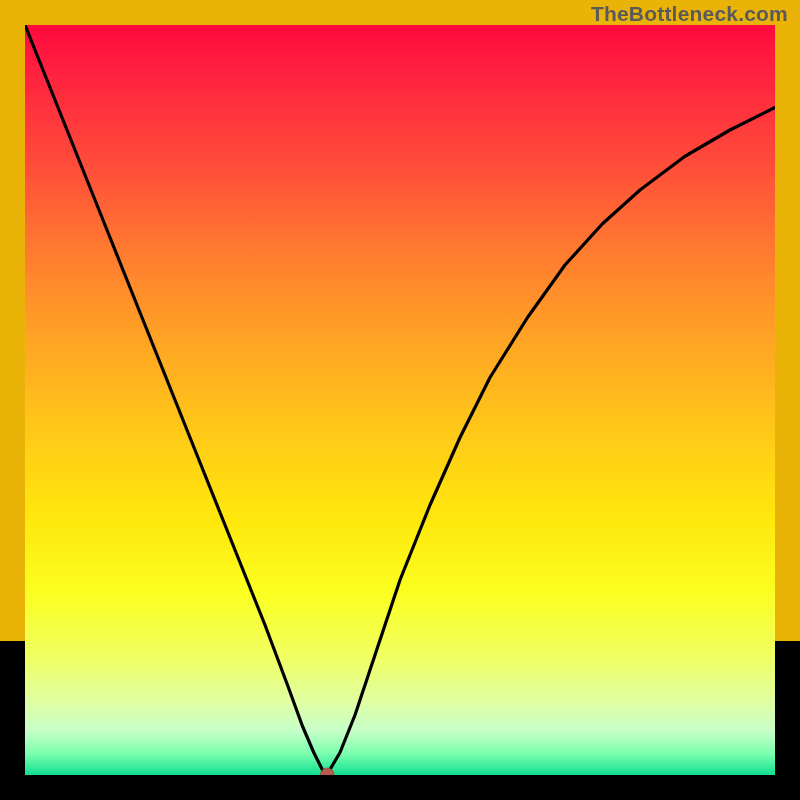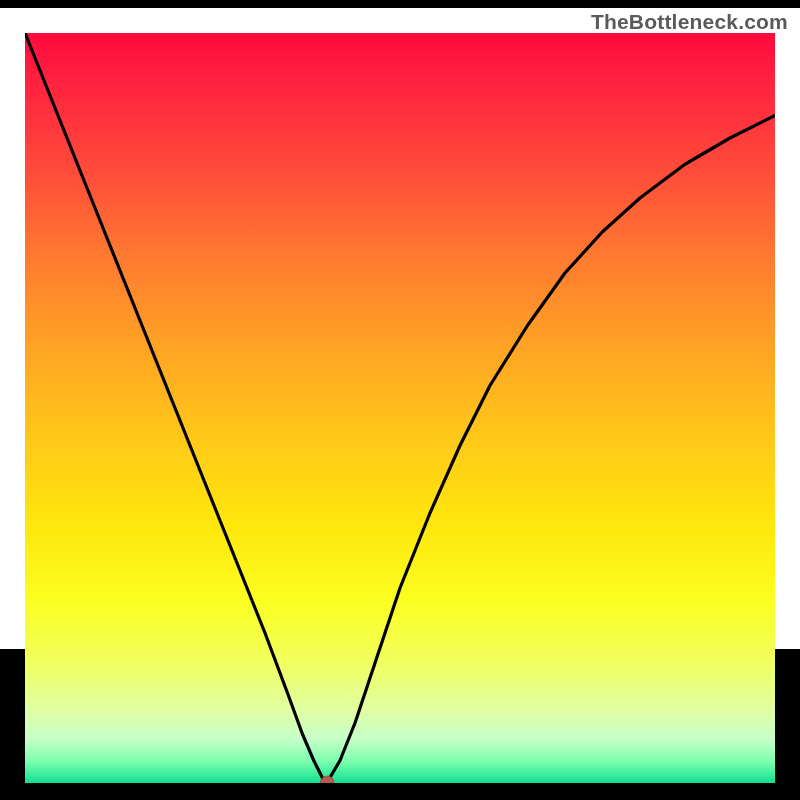--- a/index.html
+++ b/index.html
@@ -1,22 +1,21 @@
 <!DOCTYPE html>
 <html><head>
 <meta charset="utf-8">
 <style>
   * { margin: 0; padding: 0; box-sizing: border-box; }
   html, body { width: 800px; height: 800px; overflow: hidden; background: #000; }
   .frame {
     position: relative;
     width: 800px;
     height: 641px;
-    background: #ffffff;
-    margin-top: 8px;
+    background: #eab308;
   }
   .plot-area {
     position: absolute;
     left: 25px;
     top: 25px;
     width: 750px;
     height: 750px;
     background: linear-gradient(to bottom,
       #ff0a3c 0%,
       #ff2040 6%,

